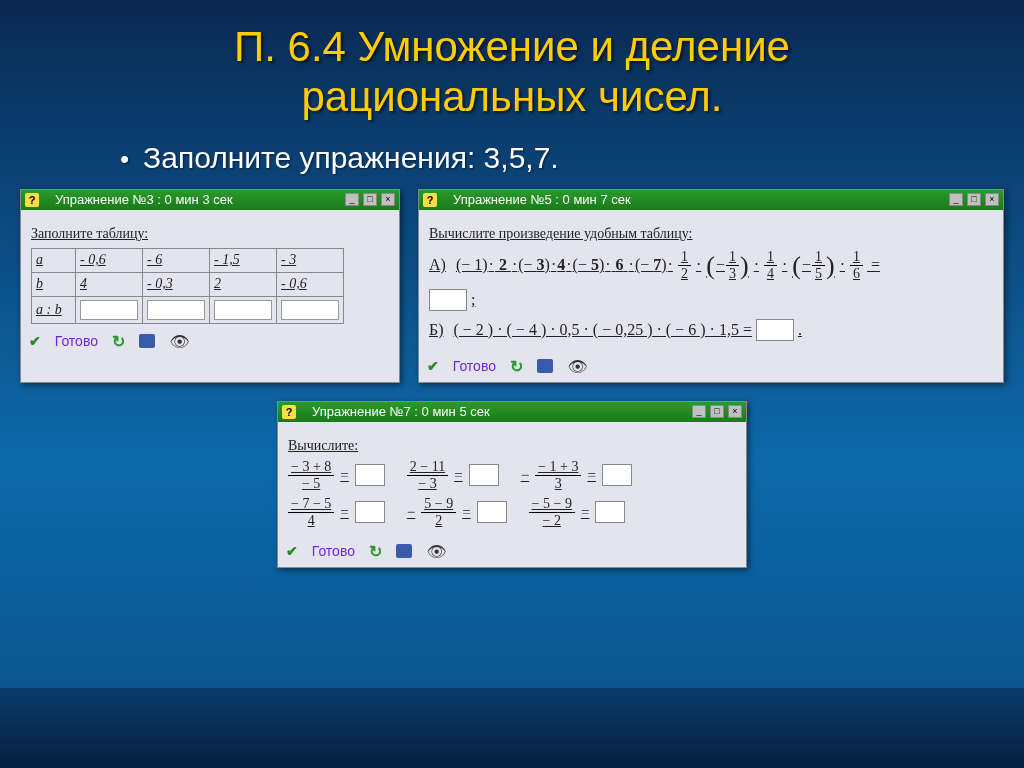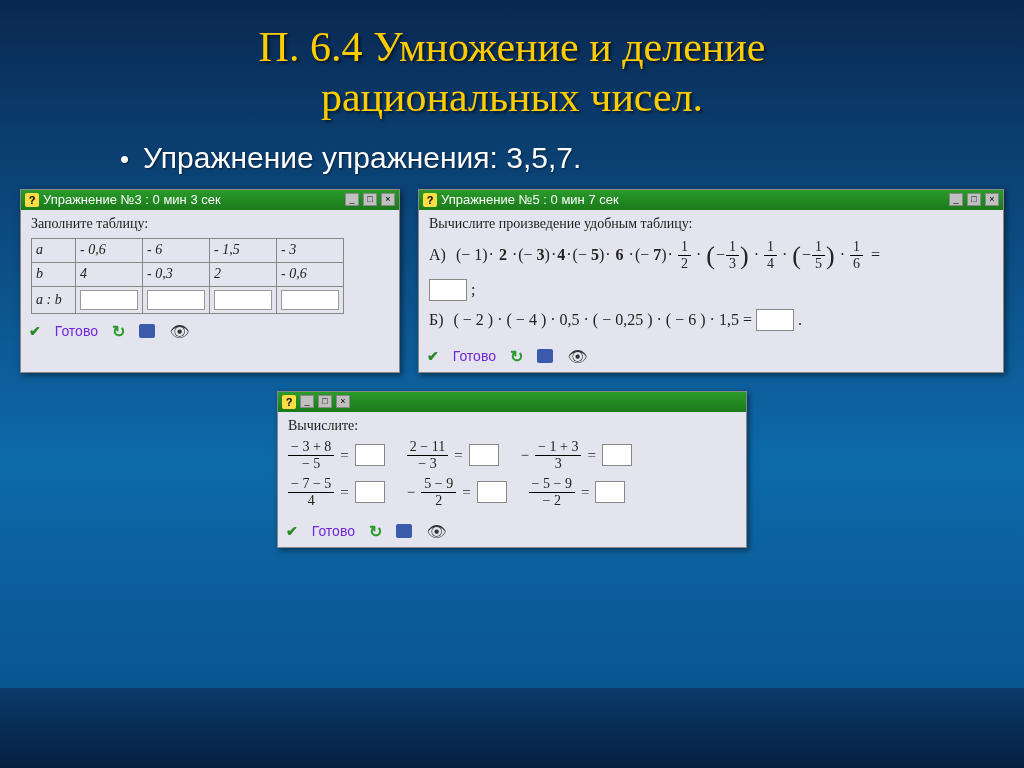--- a/index.html
+++ b/index.html
@@ -19,21 +19,20 @@
     height: 80px;
     background: linear-gradient(to bottom, #0a3a6a 0%, #062040 100%);
   }
   .title {
     text-align: center;
     color: #ffcc00;
     font-size: 42px;
     padding: 22px 20px 8px;
     text-shadow: 2px 2px 3px rgba(0,0,0,0.6);
     line-height: 1.2;
-    font-family: Liberation Serif, serif;
   }
   .subtitle-row {
     display: flex;
     align-items: baseline;
     color: #fff;
     font-size: 30px;
     padding: 10px 0 14px 120px;
     text-shadow: 1px 1px 2px rgba(0,0,0,0.5);
   }
   .bullet { margin-right: 14px; font-size: 26px; }
@@ -70,36 +69,37 @@
     color: #000;
     width: 14px;
     height: 14px;
     border-radius: 2px;
     font-size: 11px;
     font-weight: bold;
     display: flex;
     align-items: center;
     justify-content: center;
   }
-  .titlebar .tb-text { flex: 1; }
+  .titlebar .tb-text { flex: 1; margin-left: 12px; }
   .winbtn {
     width: 14px;
     height: 13px;
     background: #c0c0c0;
     border: 1px solid #888;
     font-size: 9px;
     line-height: 11px;
     text-align: center;
     color: #000;
   }
   .panel-body {
-    padding: 6px 10px 4px;
+    padding: 16px 10px 4px;
     font-size: 14px;
     color: #222;
     font-family: 'Times New Roman', serif;
+    text-decoration: underline;
   }
   .prompt { margin-bottom: 6px; }
   table.grid {
     border-collapse: collapse;
     font-family: 'Times New Roman', serif;
   }
   table.grid td {
     border: 1px solid #888;
     padding: 3px 4px;
     min-width: 62px;
@@ -189,21 +189,21 @@
 
 <div class="horizon"></div>
 
 <div class="title">
   <span>П. 6.4 Умножение и деление</span><br>
   <span>рациональных чисел.</span>
 </div>
 
 <div class="subtitle-row">
   <span class="bullet">•</span>
-  <span>Упражнение упражнения: 3,5,7.</span>
+  <span>Заполните упражнения: 3,5,7.</span>
 </div>
 
 <div class="panels-row1">
 
   <div class="panel left">
     <div class="titlebar">
       <span class="qmark">?</span>
       <span class="tb-text">Упражнение №3 : 0 мин  3 сек</span>
       <span class="winbtn">_</span>
       <span class="winbtn">□</span>
@@ -317,20 +317,21 @@
     </div>
   </div>
 
 </div>
 
 <div class="panels-row2">
 
   <div class="panel bottom">
     <div class="titlebar">
       <span class="qmark">?</span>
+      <span class="tb-text">Упражнение №7 : 0 мин  5 сек</span>
       <span class="winbtn">_</span>
       <span class="winbtn">□</span>
       <span class="winbtn">×</span>
     </div>
     <div class="panel-body">
       <div class="prompt">Вычислите:</div>
 
       <div class="eqn-row">
         <div class="eqn">
             <span class="frac">

